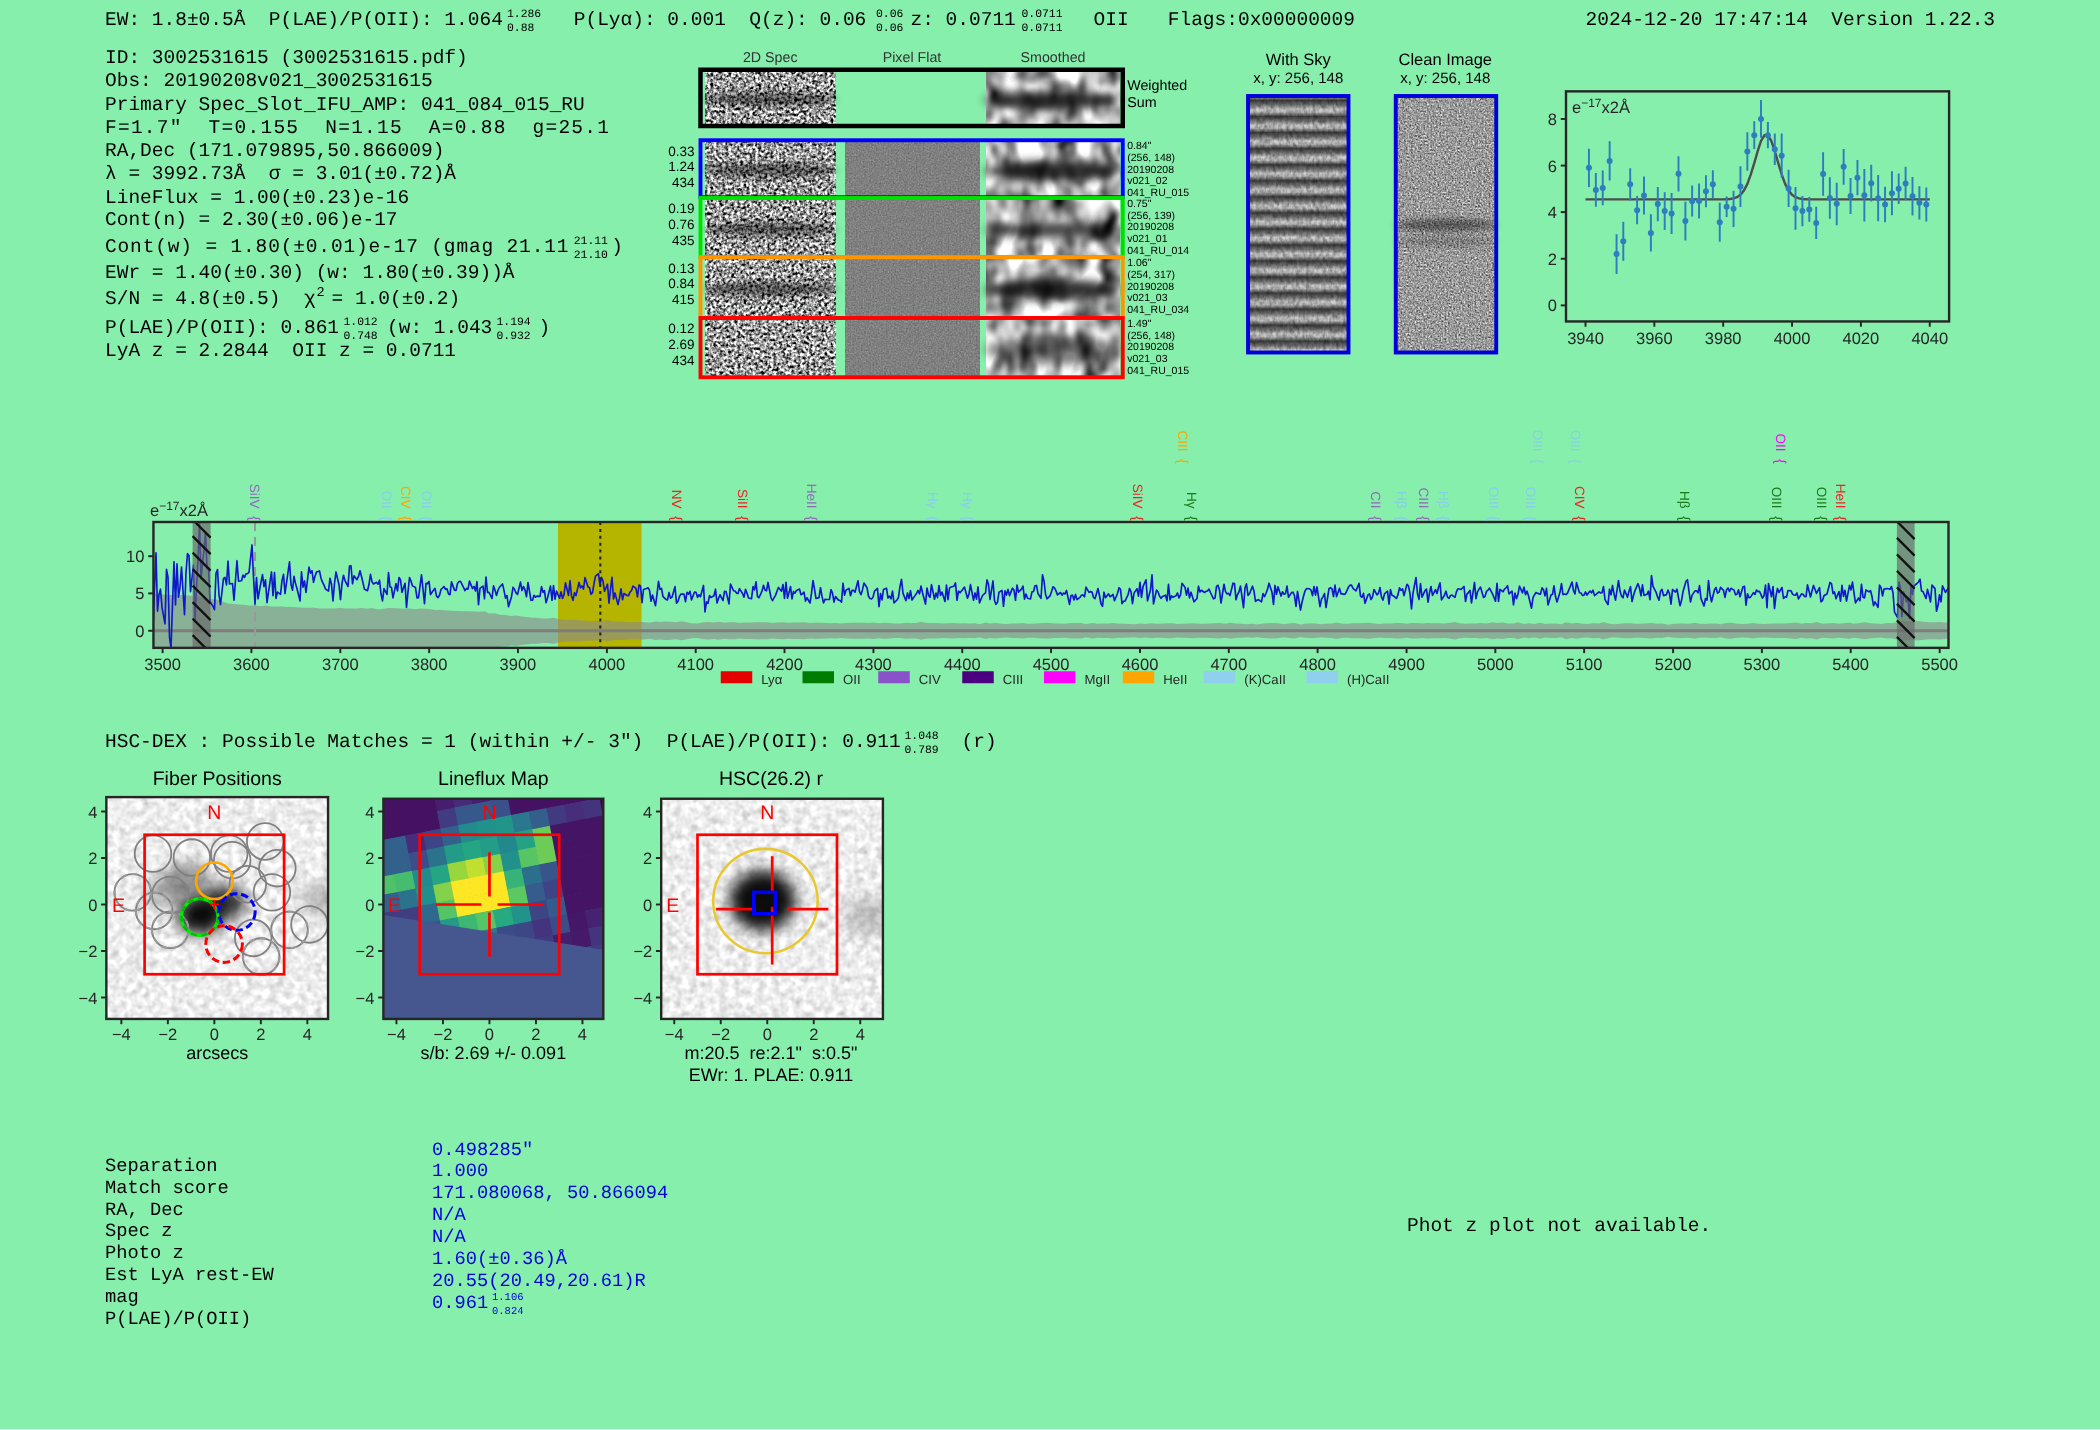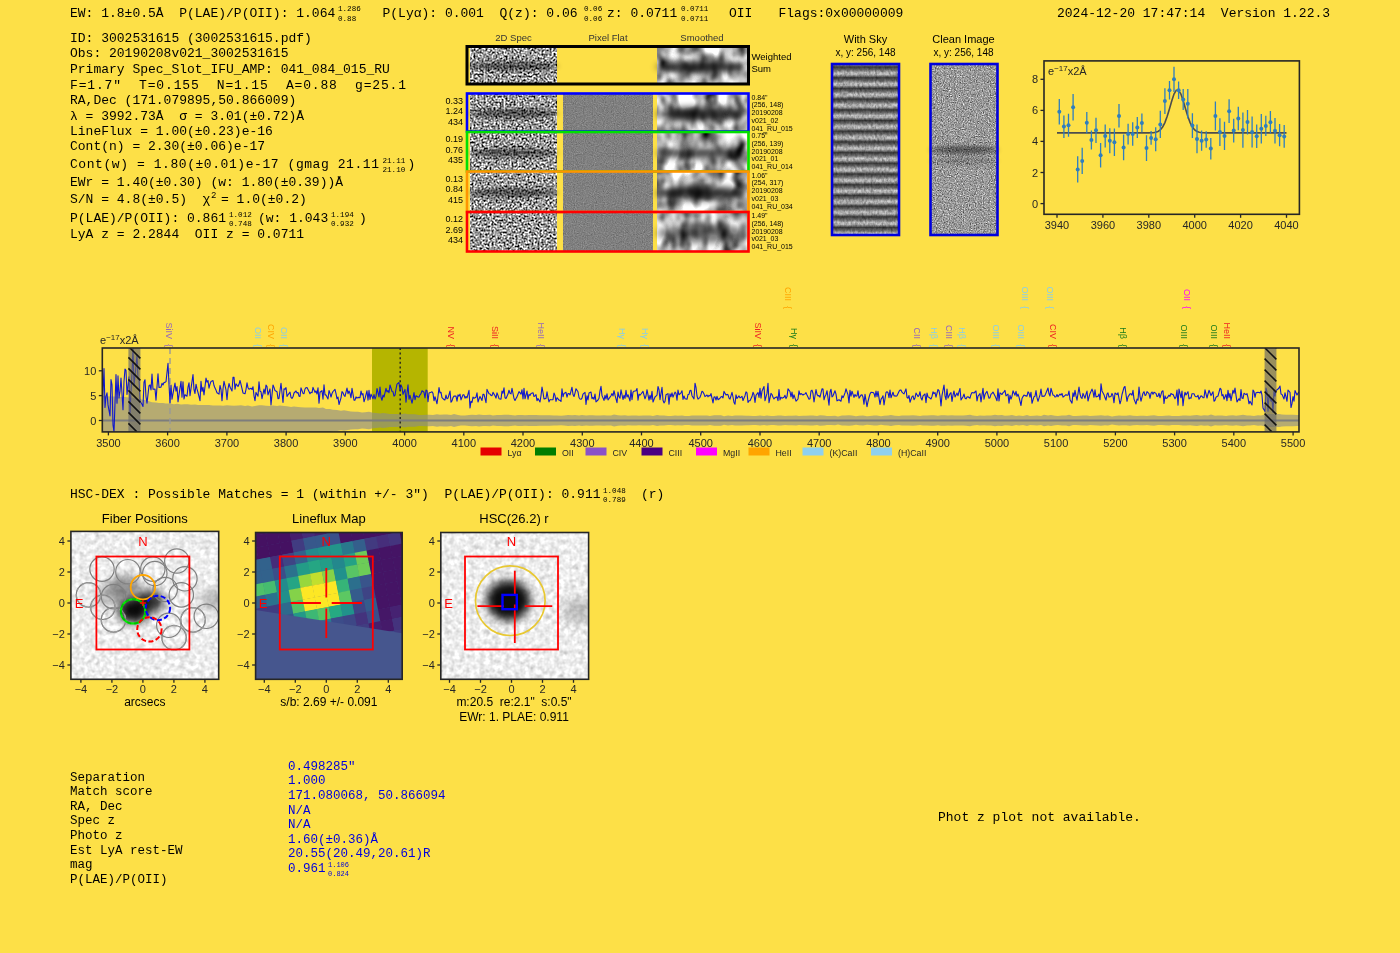--- a/index.html
+++ b/index.html
@@ -1,14 +1,14 @@
 <!DOCTYPE html>
 <html><head><meta charset="utf-8"><style>
 html,body{margin:0;padding:0;background:#fff;}
-#page{position:relative;width:1400px;height:953px;background:#fde047;overflow:hidden;}
+#page{position:relative;width:1400px;height:953px;background:#86efac;overflow:hidden;}
 svg{position:absolute;left:0;top:0;}
 </style></head><body>
 <div id="page">
 <svg width="1400" height="953" viewBox="0 0 1400 953">
 <defs>
 <filter id="blur3" x="-30%" y="-200%" width="160%" height="500%" color-interpolation-filters="sRGB">
           <feGaussianBlur stdDeviation="3 2.2"></feGaussianBlur>
         </filter>
 <filter id="blur4" x="-30%" y="-200%" width="160%" height="500%" color-interpolation-filters="sRGB">
           <feGaussianBlur stdDeviation="4 3"></feGaussianBlur>

